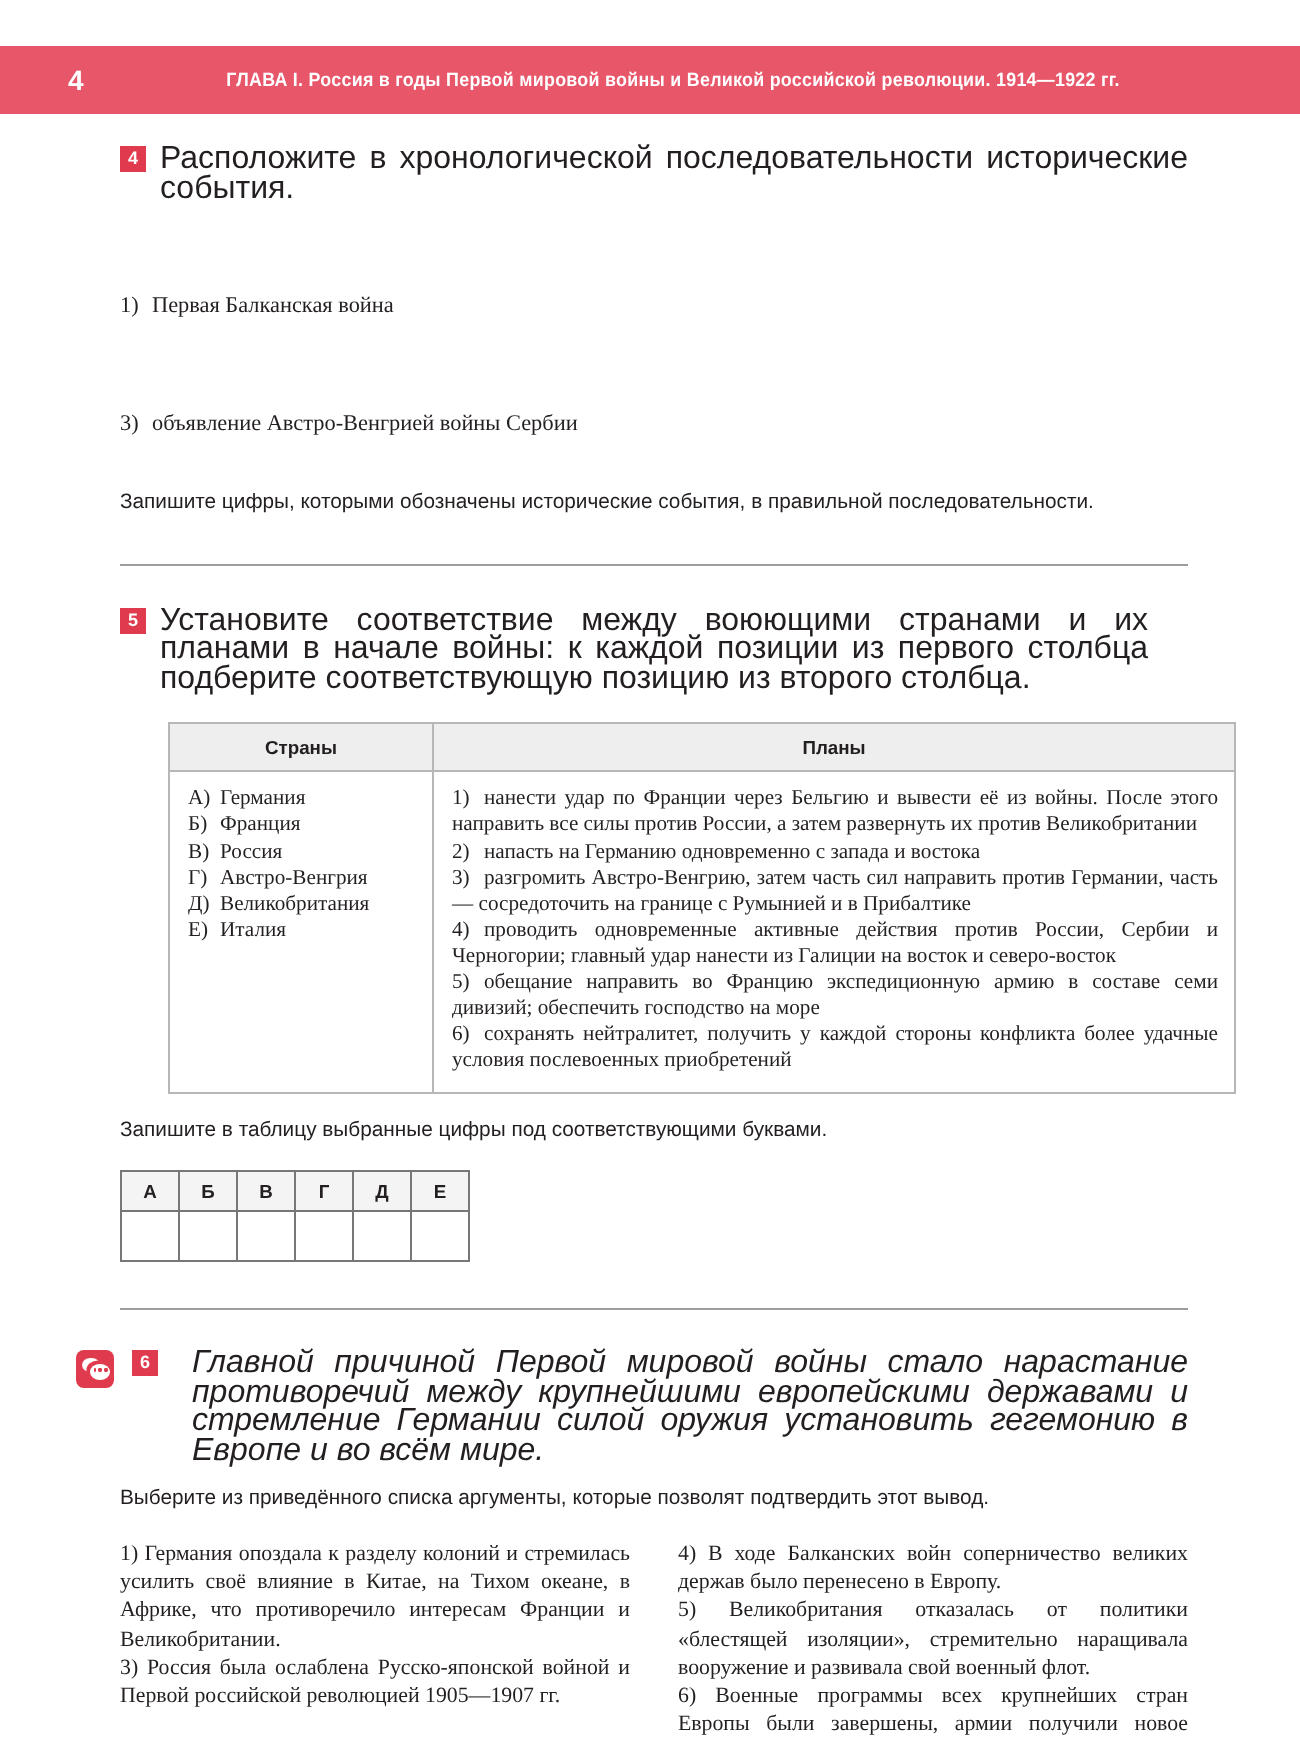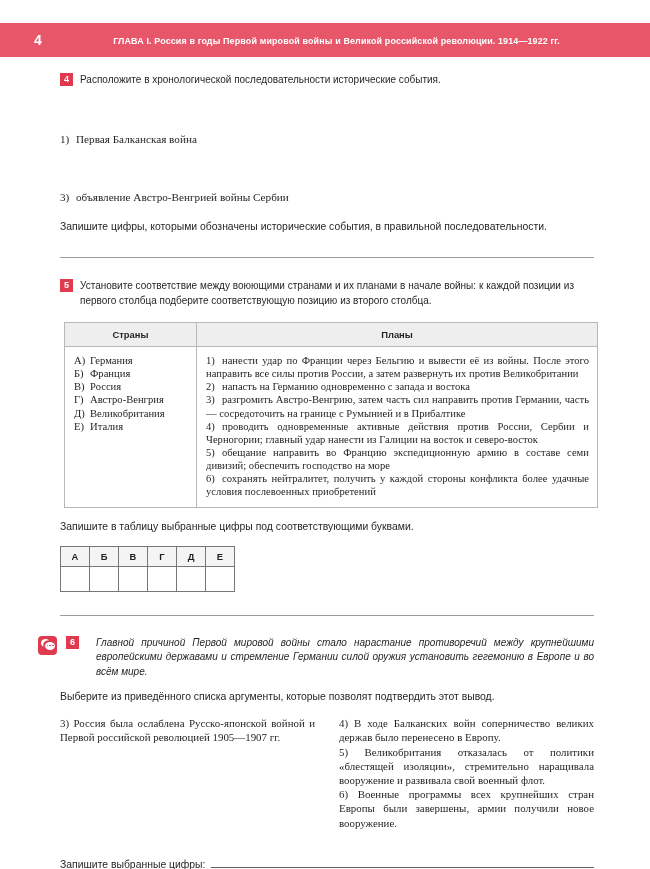--- a/index.html
+++ b/index.html
@@ -67,21 +67,21 @@
     height: 13px;
     background: #e03a4e;
     color: #ffffff;
     font-size: 9px;
     font-weight: bold;
     line-height: 13px;
     text-align: center;
   }
 
   .task-head {
-    font-size: 10px;
+    font-size: 16px;
     line-height: 14.6px;
     text-align: justify;
     text-justify: inter-word;
     padding-left: 20px;
   }
 
   .serif-list {
     font-family: "Liberation Serif", serif;
     font-size: 11.2px;
     line-height: 14.4px;
@@ -98,21 +98,21 @@
   .rule {
     height: 1px;
     background: #9d9d9d;
     margin: 0 56px 0 60px;
   }
 
   
   .match-table {
     border-collapse: collapse;
     width: 534px;
-    margin-left: 64px;
+    margin-left: 84px;
     table-layout: fixed;
   }
   .match-table th,
   .match-table td {
     border: 1px solid #b7b7b7;
     vertical-align: top;
   }
   .match-table th {
     background: #eeeeee;
     font-size: 9.4px;
@@ -240,21 +240,21 @@
 
     <div class="serif-list" style="margin-top:10px;">
       <div>
         <span class="num">1)</span><span>Первая Балканская война</span>
       </div>
       <div>
         <span class="num">3)</span><span>объявление Австро-Венгрией войны Сербии</span>
       </div>
     </div>
 
-    <div class="plain" style="margin-top:16px; padding-right:36px;">Запишите цифры, которыми обозначены исторические события, в правильной последовательности.</div>
+    <div class="plain" style="margin-top:26px; padding-right:36px;">Запишите цифры, которыми обозначены исторические события, в правильной последовательности.</div>
   </div>
 
   <div class="rule" style="margin-top:22px;"></div>
 
   <div class="task" style="margin-top:21px;">
     <div class="task-badge">5</div>
     <div class="task-head" style="padding-right:20px;">Установите соответствие между воюющими странами и их планами в начале войны: к каждой позиции из первого столбца подберите соответствующую позицию из второго столбца.</div>
   </div>
 
   <table class="match-table" style="margin-top:14px;">
@@ -322,20 +322,21 @@
         </span>
     </div>
     <div class="task-badge" style="left:66px;">6</div>
     <div class="task-head" style="padding-left:18px; padding-right:0;font-style:italic;">Главной причиной Первой мировой войны стало нарастание противоречий между крупнейшими европейскими державами и стремление Германии силой оружия установить гегемонию в Европе и во всём мире.</div>
   </div>
 
   <div class="plain" style="margin:10px 56px 0 60px;">Выберите из приведённого списка аргументы, которые позволят подтвердить этот вывод.</div>
 
   <div class="two-col" style="margin-top:12px;">
     <div class="col">
+      <p>1) Германия опоздала к разделу колоний и стремилась усилить своё влияние в Китае, на Тихом океане, в Африке, что противоречило интересам Франции и Великобритании.</p>
       <p>3) Россия была ослаблена Русско-японской войной и Первой российской революцией 1905—1907 гг.</p>
     </div>
     <div class="col">
       <p>4) В ходе Балканских войн соперничество великих держав было перенесено в Европу.</p>
       <p>5) Великобритания отказалась от политики «блестящей изоляции», стремительно наращивала вооружение и развивала свой военный флот.</p>
       <p>6) Военные программы всех крупнейших стран Европы были завершены, армии получили новое вооружение.</p>
     </div>
   </div>
 
   <div class="answer-line" style="margin-top:28px;">

